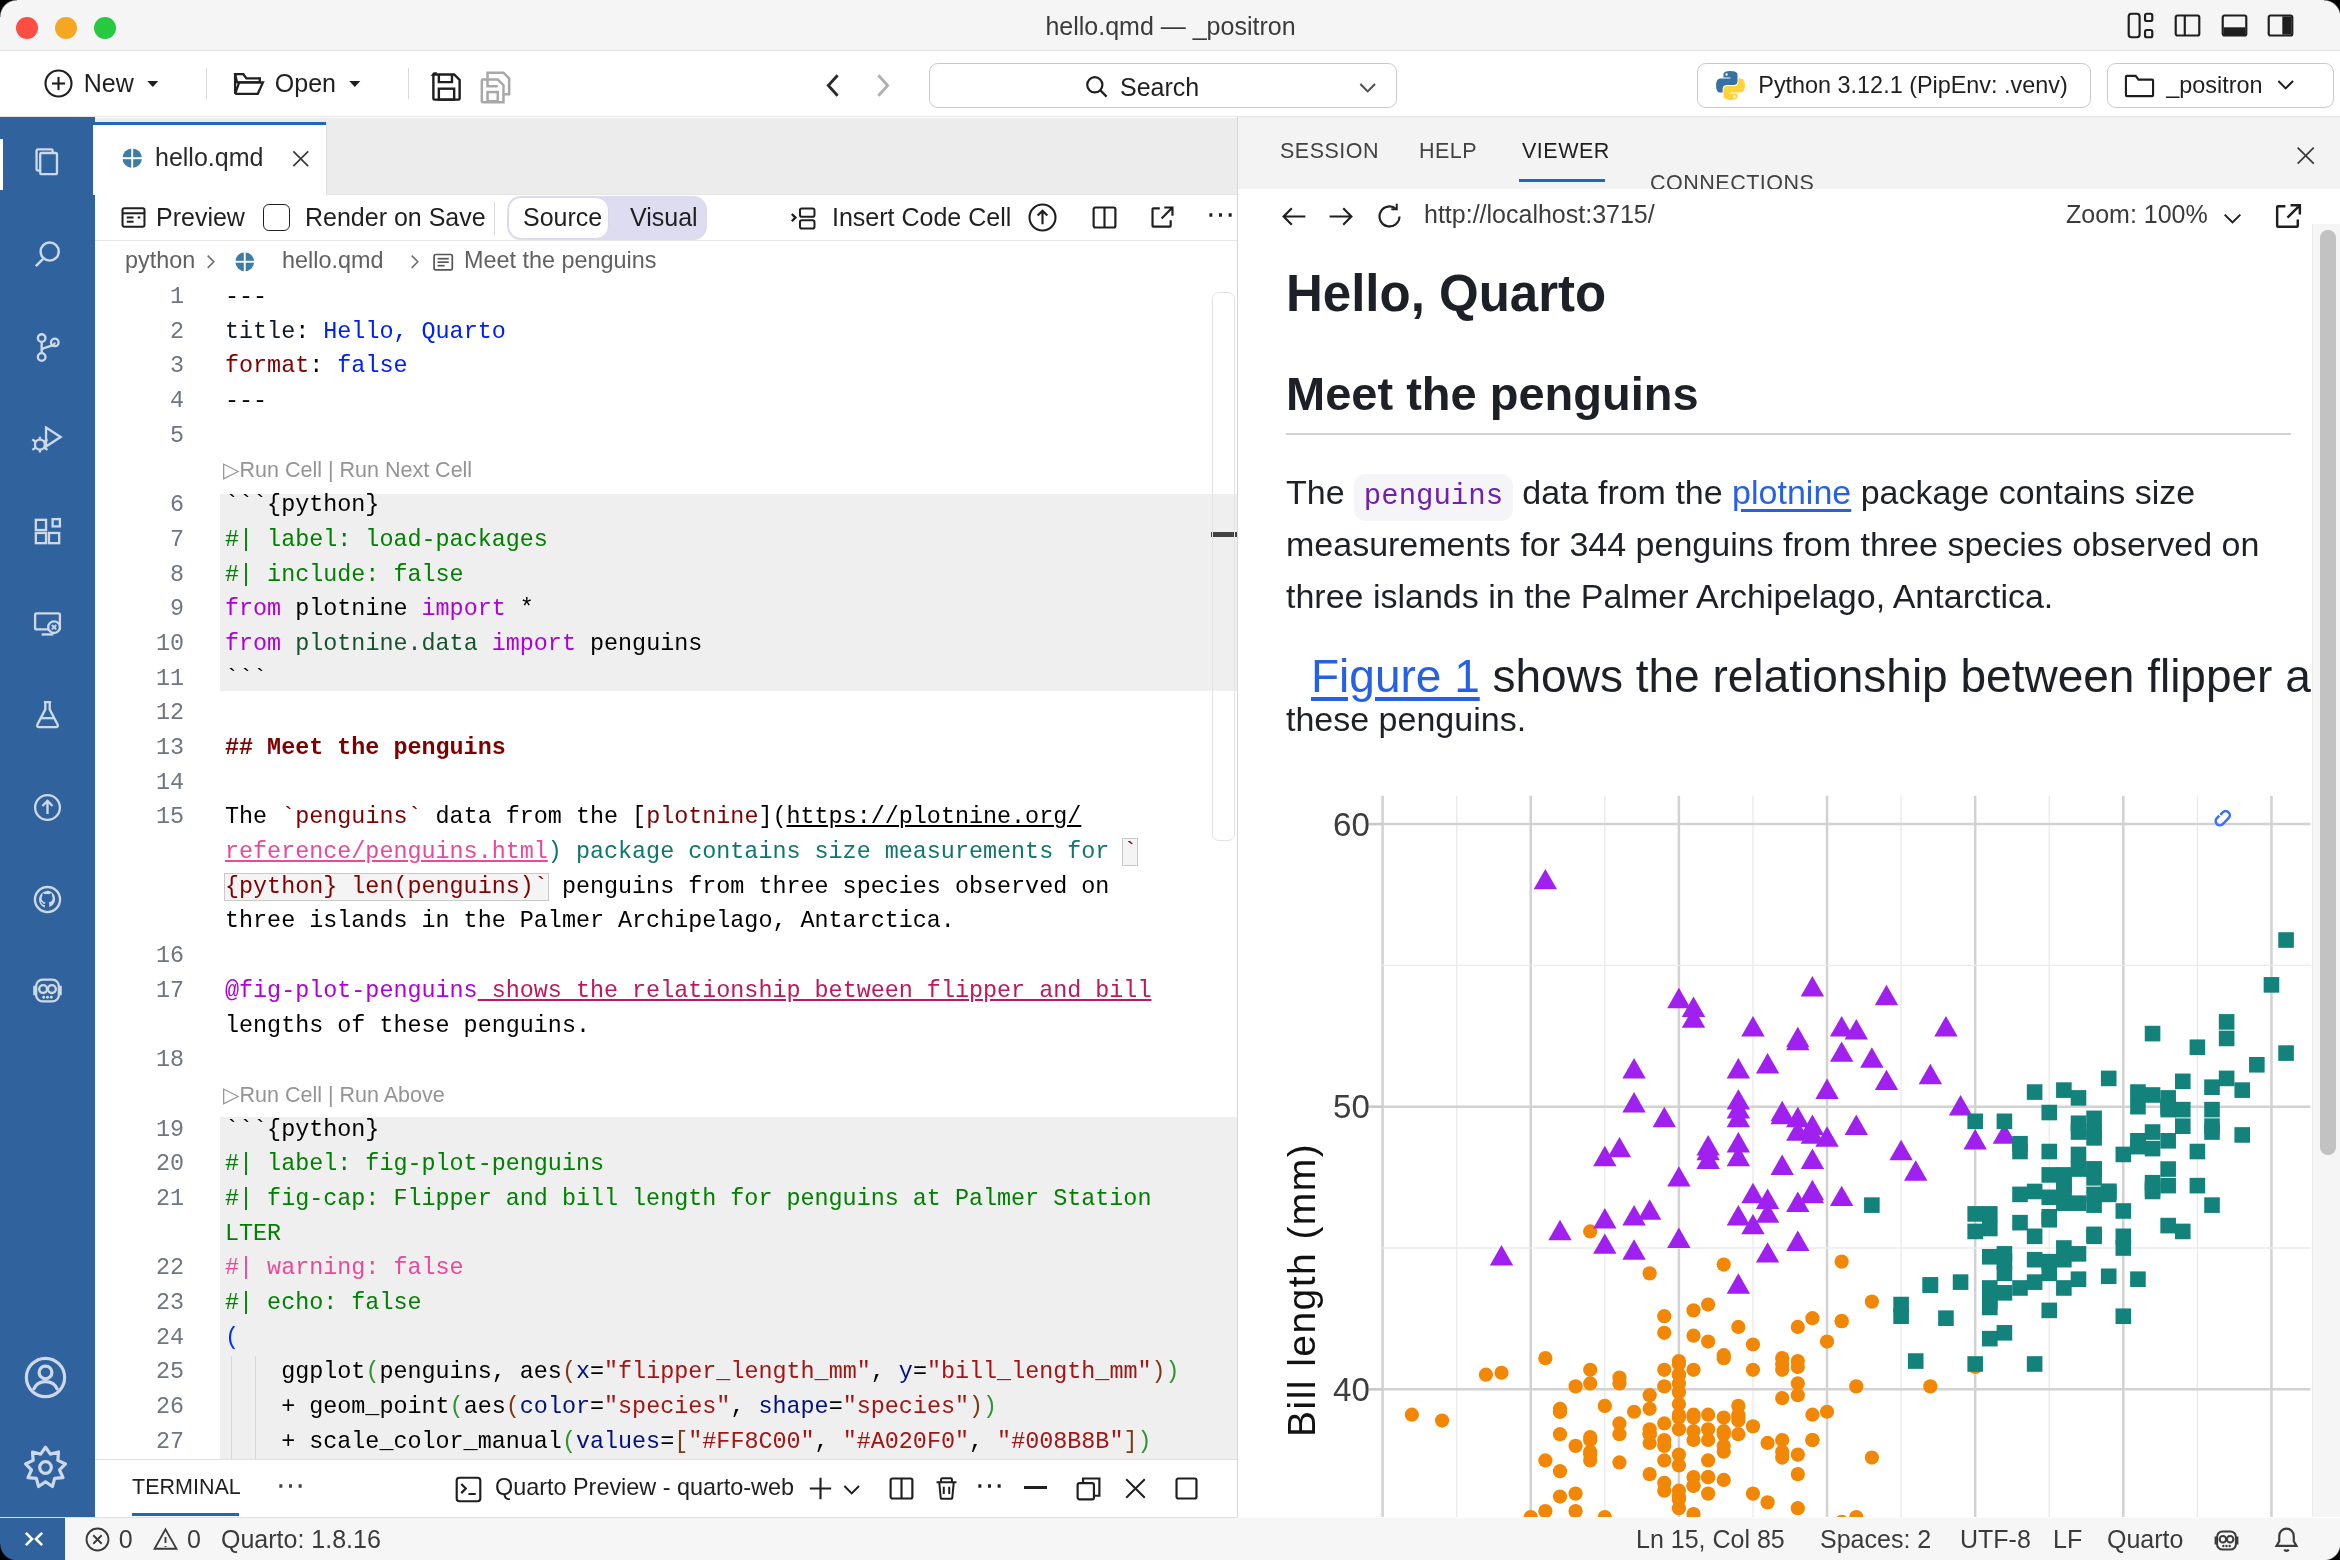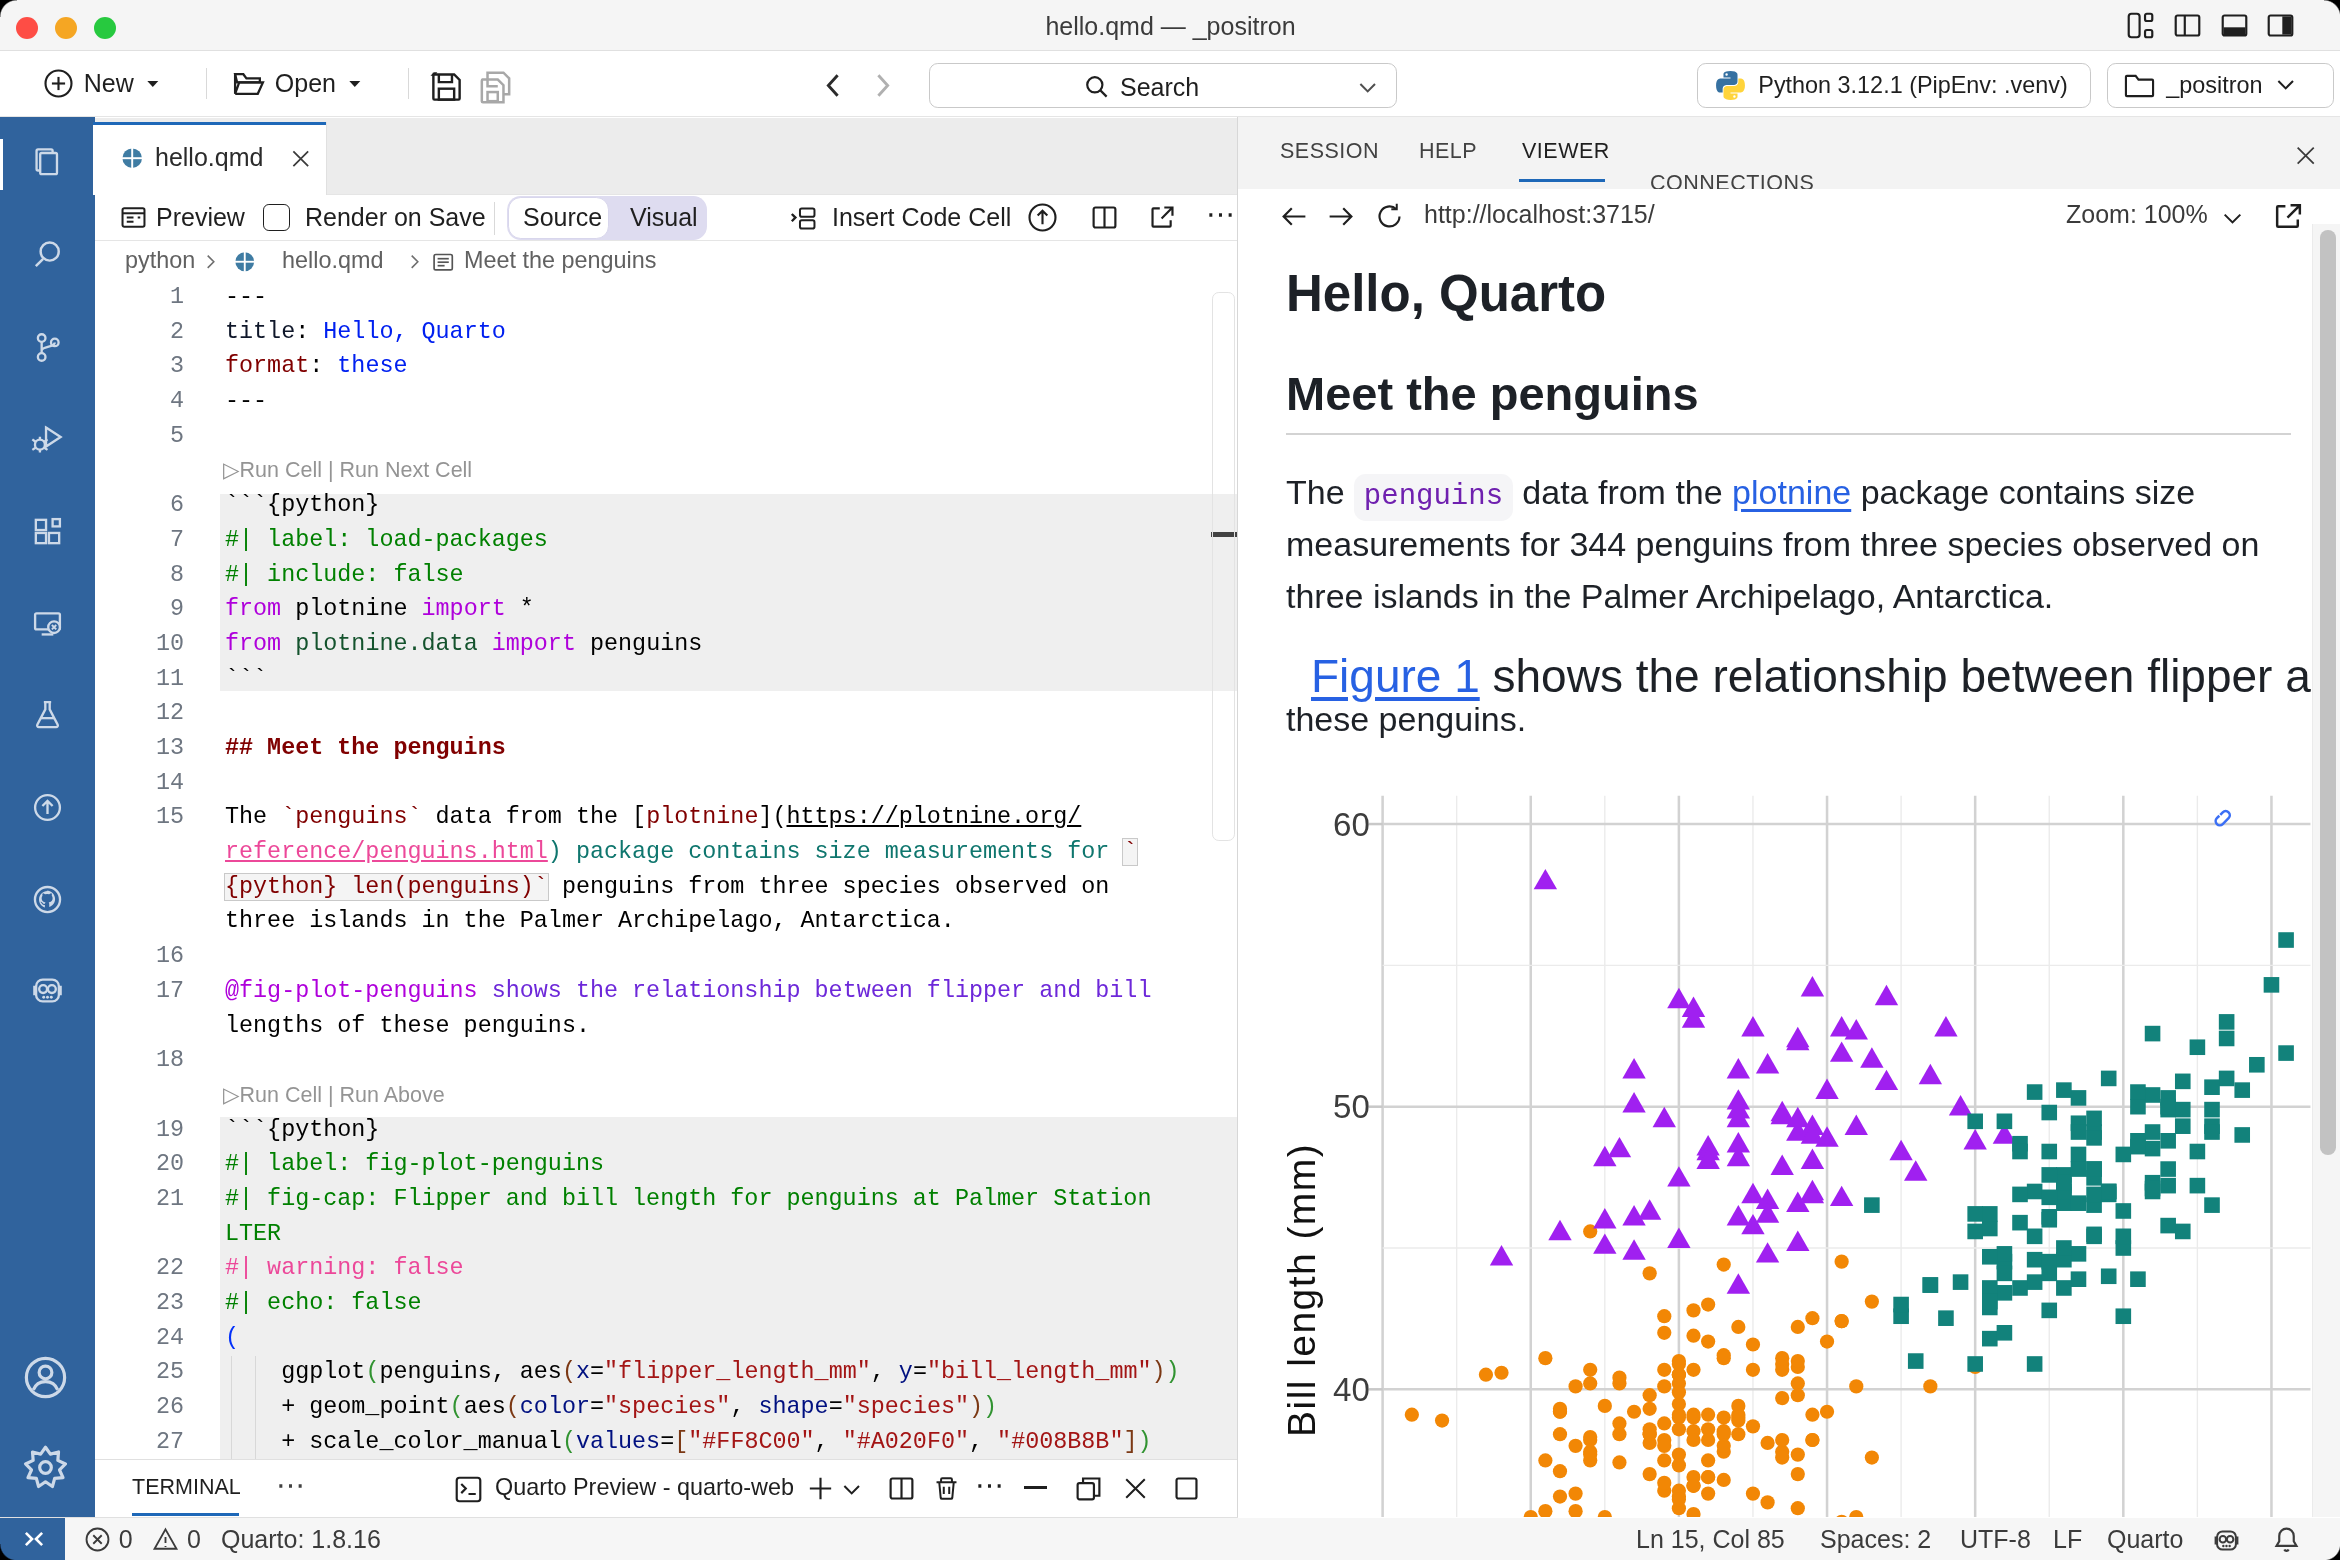--- a/index.html
+++ b/index.html
@@ -293,21 +293,21 @@
   <div class="cellbg" style="top:837px;height:342px;"></div>
   <div style="position:absolute;left:1116px;top:252px;width:26px;height:4.9px;background:#424242;"></div>
   <div style="position:absolute;left:1117px;top:11.7px;width:23.4px;height:549px;border:1px solid #e3e3e3;border-radius:6.8px;"></div>
   <div class="ig" style="left:136px;top:1076px;height:103px;"></div>
   <div class="ig" style="left:160px;top:1076px;height:103px;"></div>
   <div class="ln" style="top:0px;">1</div>
 <div class="cr" style="top:0px;"><span style="color:#000000;">---</span></div>
 <div class="ln" style="top:35px;">2</div>
 <div class="cr" style="top:35px;"><span style="color:#0f172a;">title</span><span style="color:#000000;">:</span><span style="color:#0020f0;"> Hello, Quarto</span></div>
 <div class="ln" style="top:69px;">3</div>
-<div class="cr" style="top:69px;"><span style="color:#800000;">format</span><span style="color:#000000;">:</span><span style="color:#0020f0;"> these</span></div>
+<div class="cr" style="top:69px;"><span style="color:#800000;">format</span><span style="color:#000000;">:</span><span style="color:#0020f0;"> false</span></div>
 <div class="ln" style="top:104px;">4</div>
 <div class="cr" style="top:104px;"><span style="color:#000000;">---</span></div>
 <div class="ln" style="top:139px;">5</div>
 <div class="dec" style="top:179px;">▷Run Cell | Run Next Cell</div>
 <div class="ln" style="top:208px;">6</div>
 <div class="cr" style="top:208px;"><span style="color:#000000;">```{python}</span></div>
 <div class="ln" style="top:243px;">7</div>
 <div class="cr" style="top:243px;"><span style="color:#008000;">#| label: load-packages</span></div>
 <div class="ln" style="top:278px;">8</div>
 <div class="cr" style="top:278px;"><span style="color:#008000;">#| include: false</span></div>
@@ -321,21 +321,21 @@
 <div class="ln" style="top:451px;">13</div>
 <div class="cr" style="top:451px;"><span style="color:#800000;font-weight:bold;">## Meet the penguins</span></div>
 <div class="ln" style="top:486px;">14</div>
 <div class="ln" style="top:520px;">15</div>
 <div class="cr" style="top:520px;"><span style="color:#000000;">The </span><span style="color:#800000;">`penguins`</span><span style="color:#000000;"> data from the [</span><span style="color:#800000;">plotnine</span><span style="color:#000000;">](</span><span style="color:#000000;text-decoration:underline;">https://plotnine.org/</span></div>
 <div class="cr" style="top:555px;"><span style="color:#ec4899;text-decoration:underline;">reference/penguins.html</span><span style="color:#0f766e;">) package contains size measurements for </span><span style="color:#800000;background:#f4f4f4;box-shadow:0 0 0 1px #c9c9c9;">`</span></div>
 <div class="cr" style="top:590px;"><span style="color:#800000;background:#f4f4f4;box-shadow:0 0 0 1px #c9c9c9;">{python} len(penguins)`</span><span style="color:#000000;"> penguins from three species observed on</span></div>
 <div class="cr" style="top:624px;"><span style="color:#000000;">three islands in the Palmer Archipelago, Antarctica.</span></div>
 <div class="ln" style="top:659px;">16</div>
 <div class="ln" style="top:694px;">17</div>
-<div class="cr" style="top:694px;"><span style="color:#af00db;">@fig-plot-penguins</span><span style="color:#6d28d9;"> shows the relationship between flipper and bill</span></div>
+<div class="cr" style="top:694px;"><span style="color:#af00db;">@fig-plot-penguins</span><span style="color:#be185d;text-decoration:underline;"> shows the relationship between flipper and bill</span></div>
 <div class="cr" style="top:729px;"><span style="color:#000000;">lengths of these penguins.</span></div>
 <div class="ln" style="top:763px;">18</div>
 <div class="dec" style="top:804px;">▷Run Cell | Run Above</div>
 <div class="ln" style="top:833px;">19</div>
 <div class="cr" style="top:833px;"><span style="color:#000000;">```{python}</span></div>
 <div class="ln" style="top:867px;">20</div>
 <div class="cr" style="top:867px;"><span style="color:#008000;">#| label: fig-plot-penguins</span></div>
 <div class="ln" style="top:902px;">21</div>
 <div class="cr" style="top:902px;"><span style="color:#008000;">#| fig-cap: Flipper and bill length for penguins at Palmer Station</span></div>
 <div class="cr" style="top:937px;"><span style="color:#008000;">LTER</span></div>

